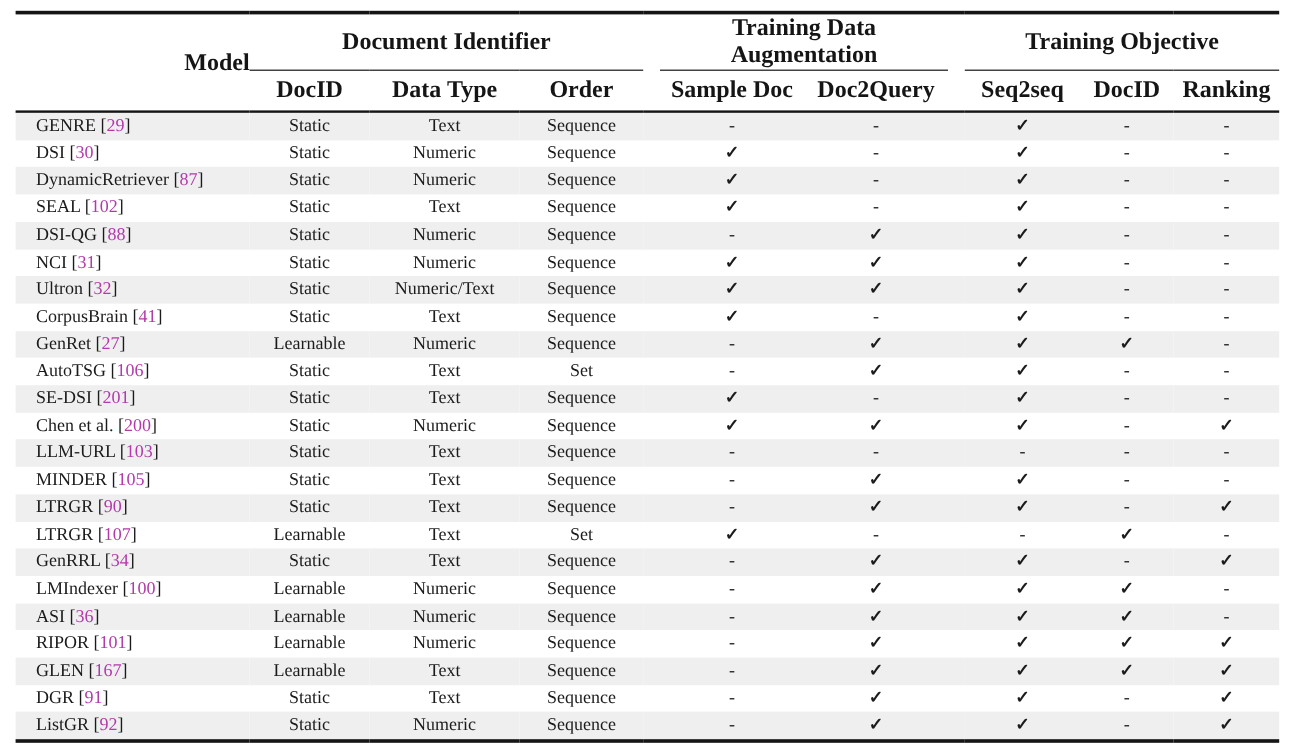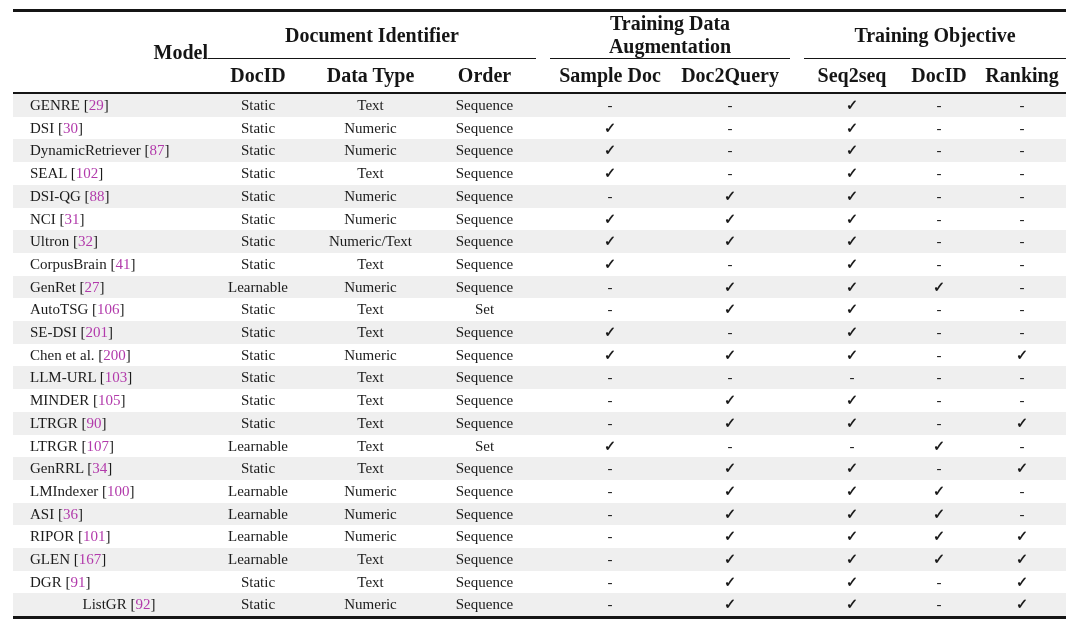--- a/index.html
+++ b/index.html
@@ -62,21 +62,21 @@
     padding: 0;
     text-align: center;
     white-space: nowrap;
     vertical-align: middle;
   }
   tbody td.c-model {
     text-align: left;
     padding-left: 17px;
   }
   tbody tr.stripe { background: #efefef; padding-left: 36px; }
-  tbody tr:last-child td { border-bottom: 3px solid #151515; text-align: center; }
+  tbody tr:last-child td { border-bottom: 3px solid #151515; }
   td .cite { color: #b23aab; }
   td.chk {
     font-weight: bold;
     font-size: 14.5px;
     letter-spacing: 0;
   }
 </style>
 </head>
 <body>
 

